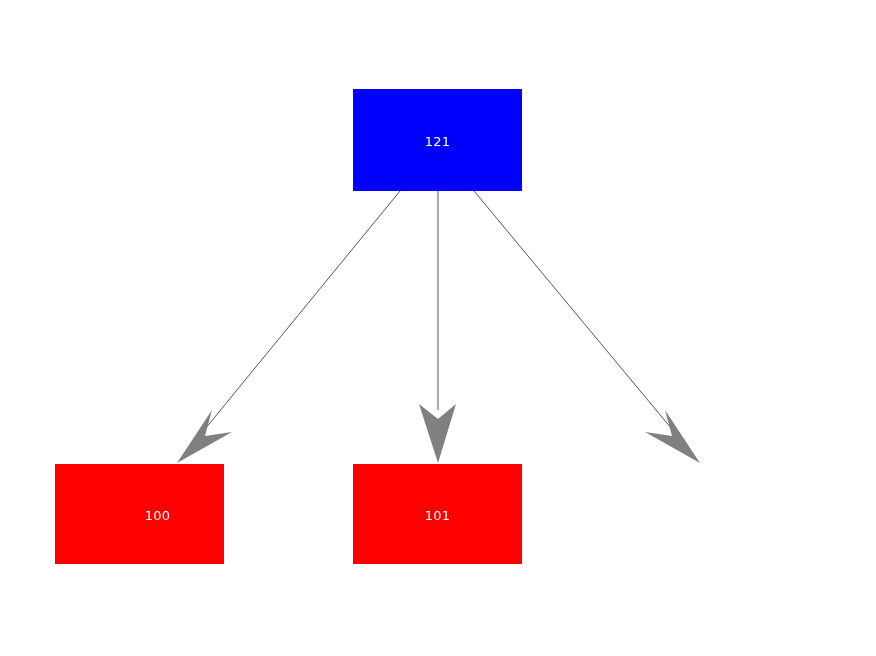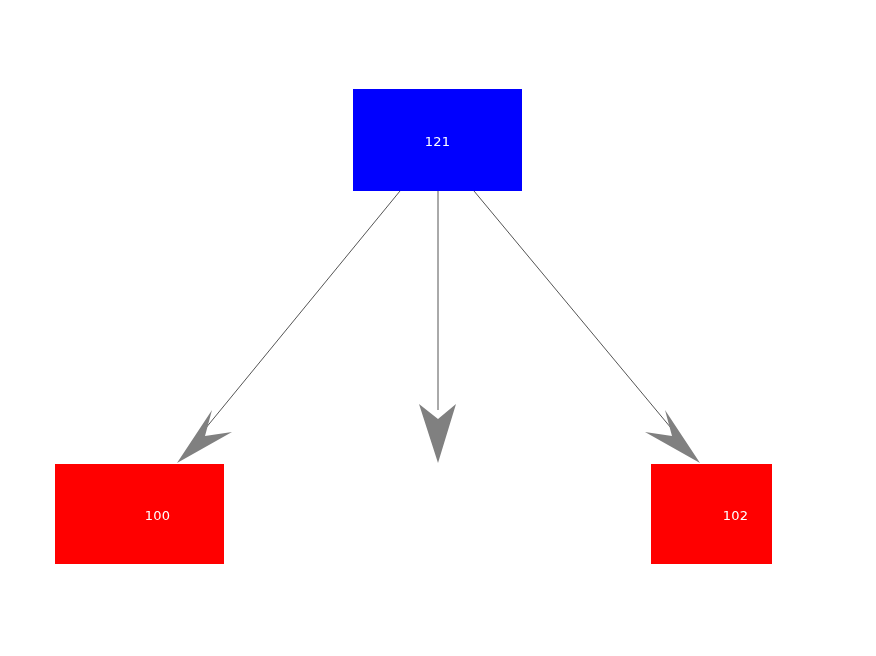--- a/index.html
+++ b/index.html
@@ -100,18 +100,18 @@
   </svg>
 
   <div class="node node-root">
     <span class="node-label">121</span>
   </div>
 
   <div class="node node-leaf-0">
     <span class="node-label">100</span>
   </div>
 
+  <div class="node node-leaf-1">
+    <span class="node-label">101</span>
+  </div>
 
-  <div class="node node-leaf-2">
-    <span class="node-label">102</span>
-  </div>
 
 </div>
 
 </body></html>

